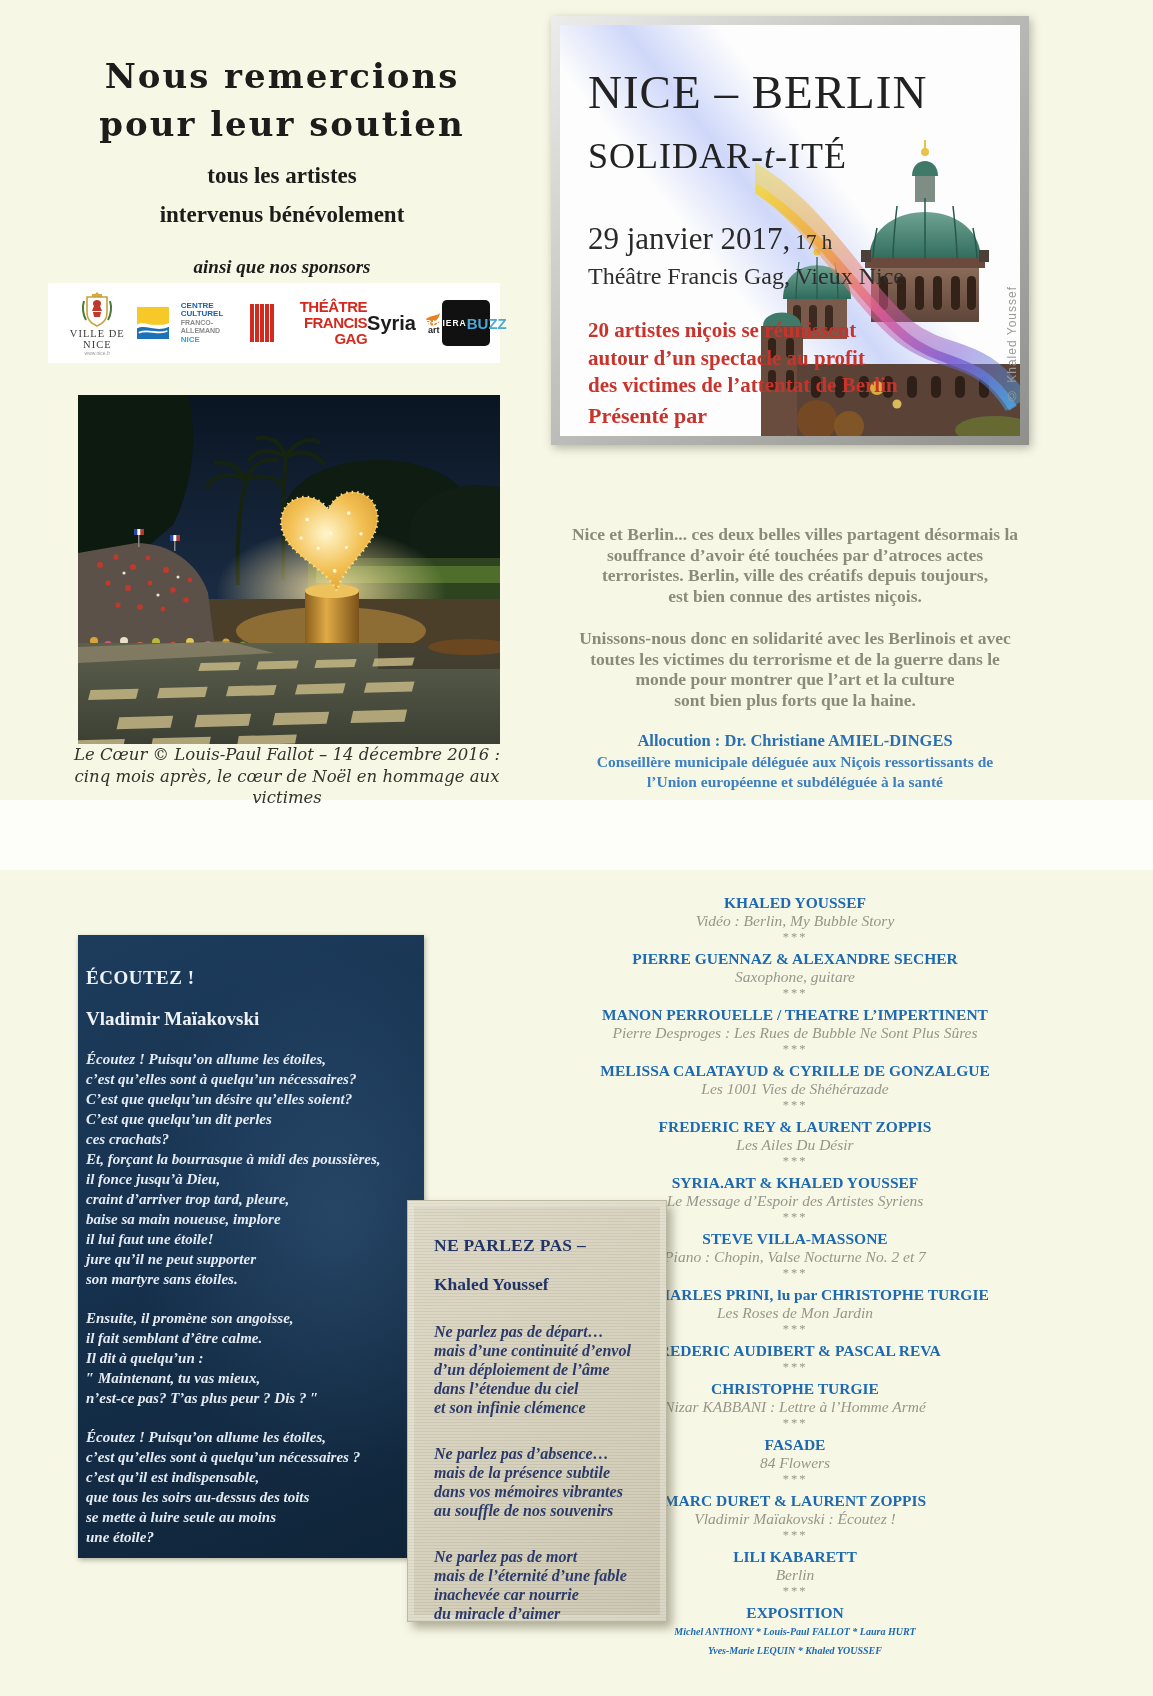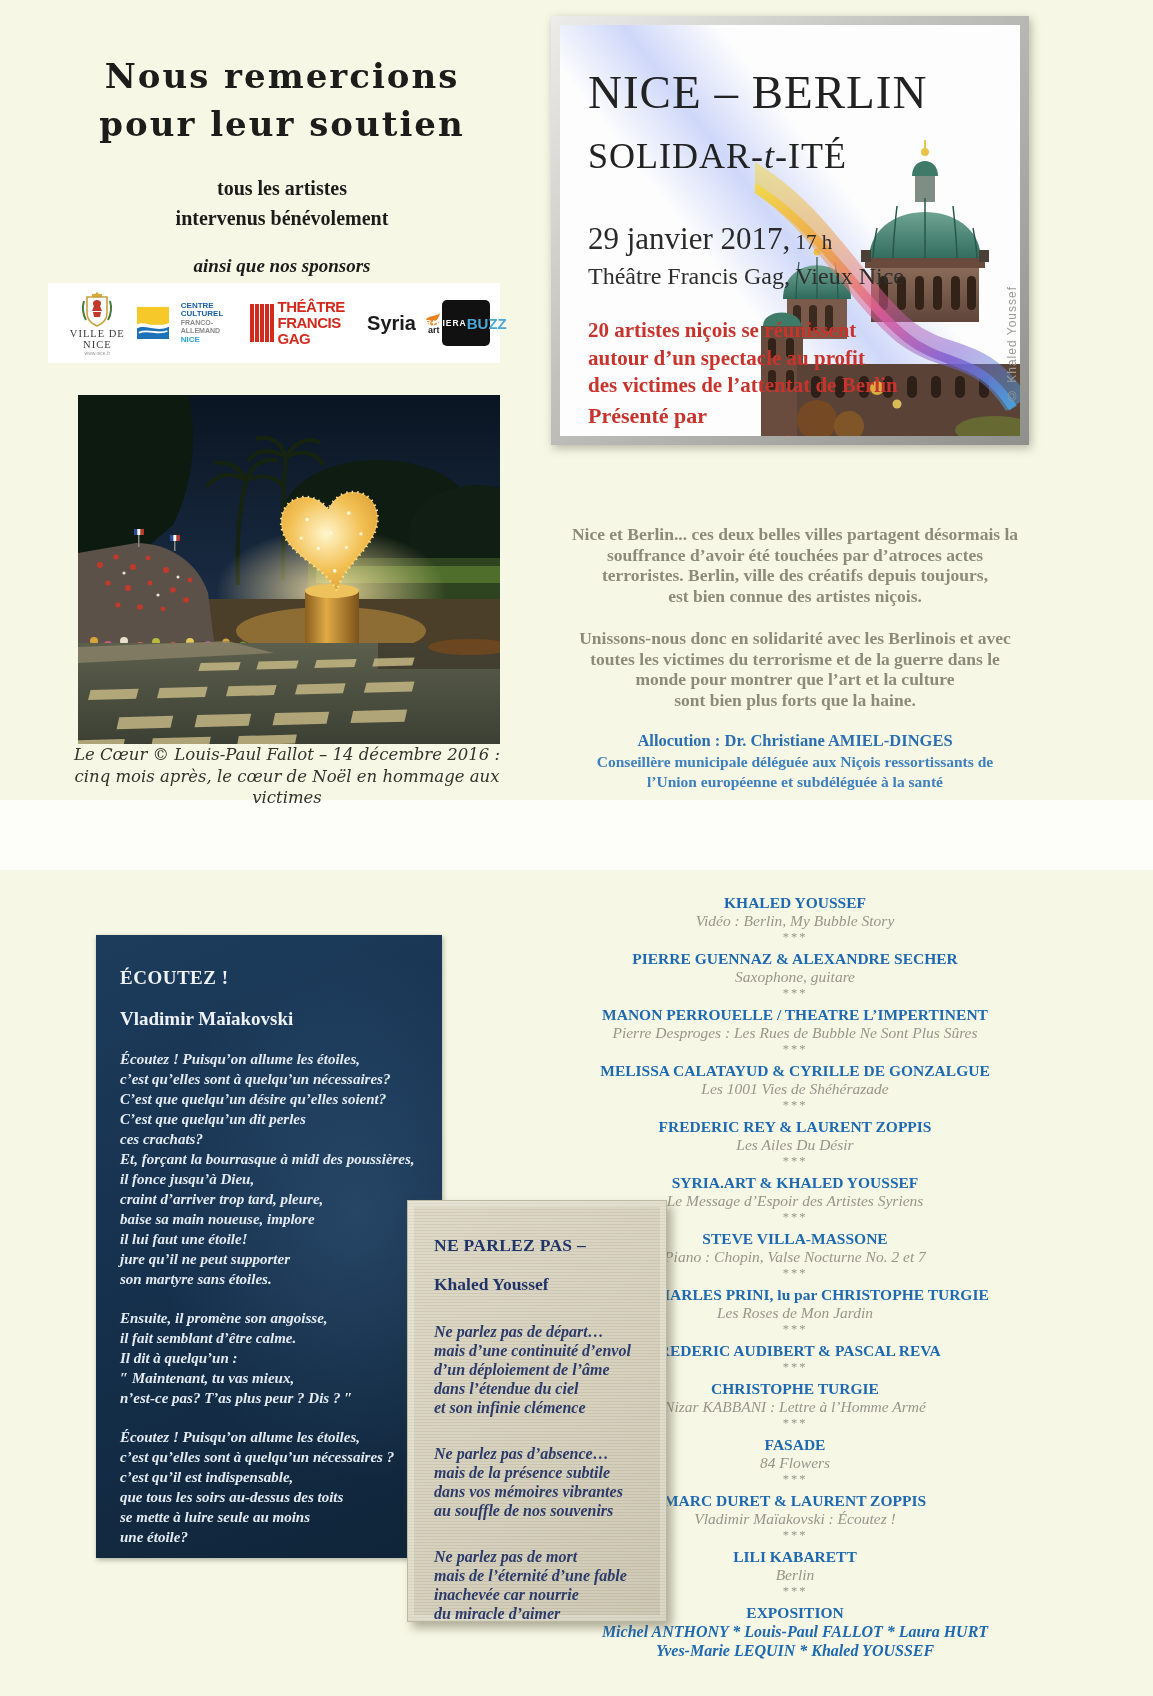--- a/index.html
+++ b/index.html
@@ -5,39 +5,39 @@
   html,body{margin:0;padding:0;background:#dcdcd4;}
   #canvas{position:relative;width:1153px;height:1696px;background:#f6f7e5;overflow:hidden;
           font-family:"Liberation Serif",serif;margin:0 auto;}
   .abs{position:absolute;}
   .white-band{left:0;top:800px;width:1153px;height:70px;background:#fdfdfa;}
 
   
   .thanks{left:62px;top:52px;width:440px;text-align:center;color:#1c1c1a;}
   .thanks-title{font-family:"DejaVu Serif","Liberation Serif",serif;font-weight:bold;
                 font-size:34px;line-height:48px;letter-spacing:2px;}
-  .thanks-sub{margin-top:25px;font-weight:bold;font-size:20px;line-height:30px;}
+  .thanks-sub{margin-top:8px;font-weight:bold;font-size:23px;line-height:39px;}
   .thanks-note{margin-top:22px;font-weight:bold;font-style:italic;font-size:19px;}
 
   
   .logo-strip{left:48px;top:283px;width:452px;height:80px;background:#ffffff;
               display:flex;align-items:center;justify-content:space-between;
               padding:0 10px;box-sizing:border-box;font-family:"Liberation Sans",sans-serif;}
   .logo{display:flex;flex-direction:column;align-items:center;justify-content:center;text-align:center;}
   .nice-label{font-family:"Liberation Serif",serif;font-size:10.5px;letter-spacing:1px;color:#3a3a38;margin-top:1px;}
   .nice-url{font-size:5px;color:#999;}
   .ccfa{flex-direction:row;gap:12px;}
   .ccfa-txt{text-align:left;line-height:8.5px;}
   .ccfa-l1{font-size:8px;font-weight:bold;color:#1a5fa8;}
   .ccfa-l2{font-size:7px;font-weight:bold;color:#8a8a8a;}
   .ccfa-l3{font-size:8px;font-weight:bold;color:#29a8df;}
   .tfg{flex-direction:row;gap:4px;}
   .tfg-block{width:26px;height:38px;background:#d42a1e;
              background-image:repeating-linear-gradient(90deg,#d42a1e 0 4px,#ffffff 4px 5px);}
-  .tfg-txt{text-align:left;line-height:16px;color:#d42a1e;font-weight:bold;font-size:15px;letter-spacing:-0.5px;}
+  .tfg-txt{text-align:right;line-height:16px;color:#d42a1e;font-weight:bold;font-size:15px;letter-spacing:-0.5px;}
   .syria{flex-direction:row;align-items:flex-end;gap:8px;}
   .syria-main{font-size:20px;font-weight:bold;color:#1c1c1c;}
   .rb-box{width:48px;height:46px;background:#111;border-radius:5px;display:flex;flex-direction:row;
           align-items:center;justify-content:center;}
   .rb-l1{color:#fff;font-size:8.5px;font-weight:bold;letter-spacing:1px;line-height:10px;}
   .rb-l2{color:#4aa8d8;font-size:15px;font-weight:bold;line-height:15px;}
 
   
   .photo{left:78px;top:395px;width:422px;height:349px;background:#0c1a2a;overflow:hidden;}
   .caption{left:62px;top:744px;width:450px;text-align:center;font-style:italic;
@@ -75,28 +75,28 @@
                font-size:16.5px;color:#2a6fb4;}
   .alloc-sub{left:545px;top:752px;width:500px;text-align:center;font-weight:bold;
              font-size:15.5px;line-height:19.5px;color:#3f80c0;white-space:pre-line;}
 
   
   .program{left:545px;top:893px;width:500px;text-align:center;}
   .prog-item{margin-bottom:4px;}
   .prog-name{font-size:15.5px;line-height:19px;font-weight:bold;color:#1d69b2;}
   .prog-desc{font-size:15.5px;line-height:18px;font-style:italic;color:#97968a;}
   .prog-stars{font-size:12.5px;line-height:15px;color:#97968a;letter-spacing:2px;}
-  .prog-expo-line{font-size:16px;line-height:19px;font-weight:bold;font-style:italic;color:#1d69b2;}
+  .prog-expo-line{font-size:10px;line-height:19px;font-weight:bold;font-style:italic;color:#1d69b2;}
 
   
   .blue-card{left:78px;top:935px;width:346px;height:623px;box-sizing:border-box;
-             padding:32px 14px 14px 24px;z-index:1;color:#eef2f6;
+             padding:32px 14px 14px 8px;z-index:1;color:#eef2f6;
              background:radial-gradient(ellipse at 75% 45%,rgba(70,110,150,0.35) 0%,rgba(70,110,150,0) 55%),
                         linear-gradient(158deg,#1d3c5c 0%,#16314e 45%,#0f2438 100%);
-             box-shadow:1px 2px 5px rgba(40,40,30,0.35);margin-left:18px;}
+             box-shadow:1px 2px 5px rgba(40,40,30,0.35);}
   .blue-title{font-size:19px;font-weight:bold;letter-spacing:0.5px;}
   .blue-author{font-size:19px;font-weight:bold;margin-top:19px;}
   .blue-stanza{font-size:15px;line-height:20px;font-weight:bold;font-style:italic;
                margin-top:19px;white-space:pre-line;color:#e4ebf2;}
 
   
   .beige-card{left:407px;top:1200px;width:260px;height:422px;box-sizing:border-box;
               padding:34px 16px 14px 26px;z-index:2;
               background:
                 repeating-linear-gradient(0deg,rgba(110,100,80,0.10) 0 1px,rgba(255,255,255,0.05) 1px 3px),

